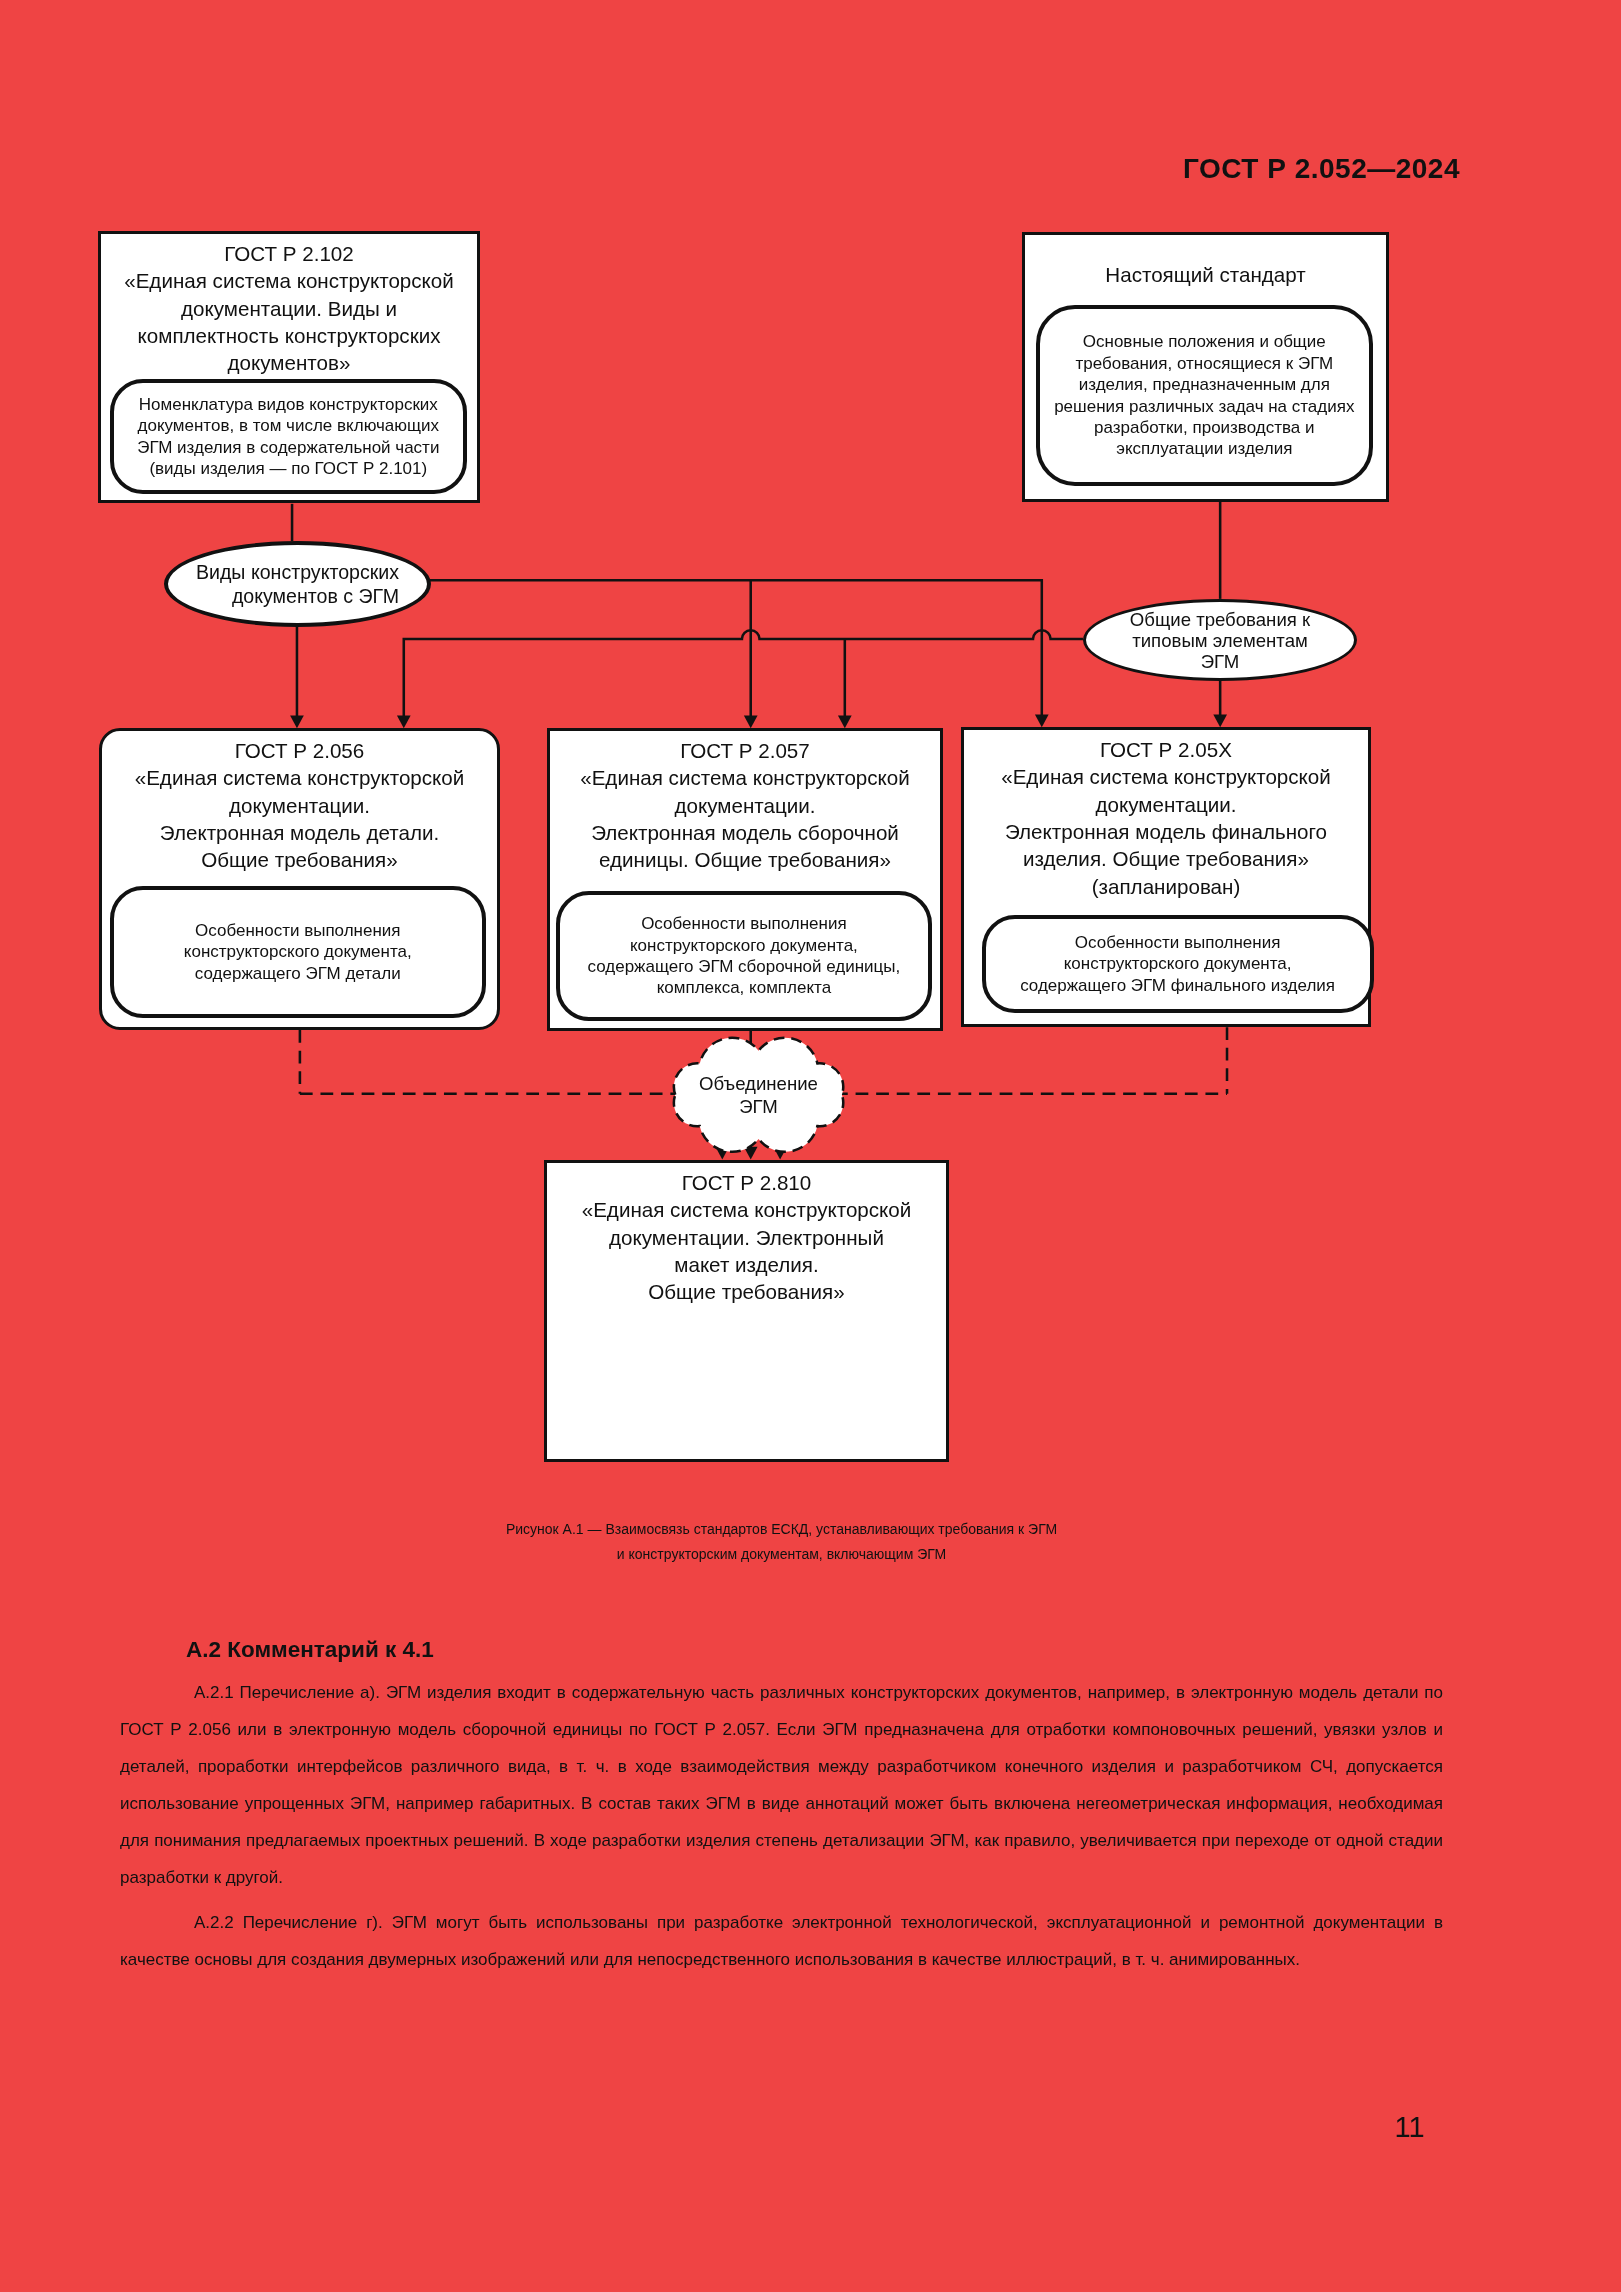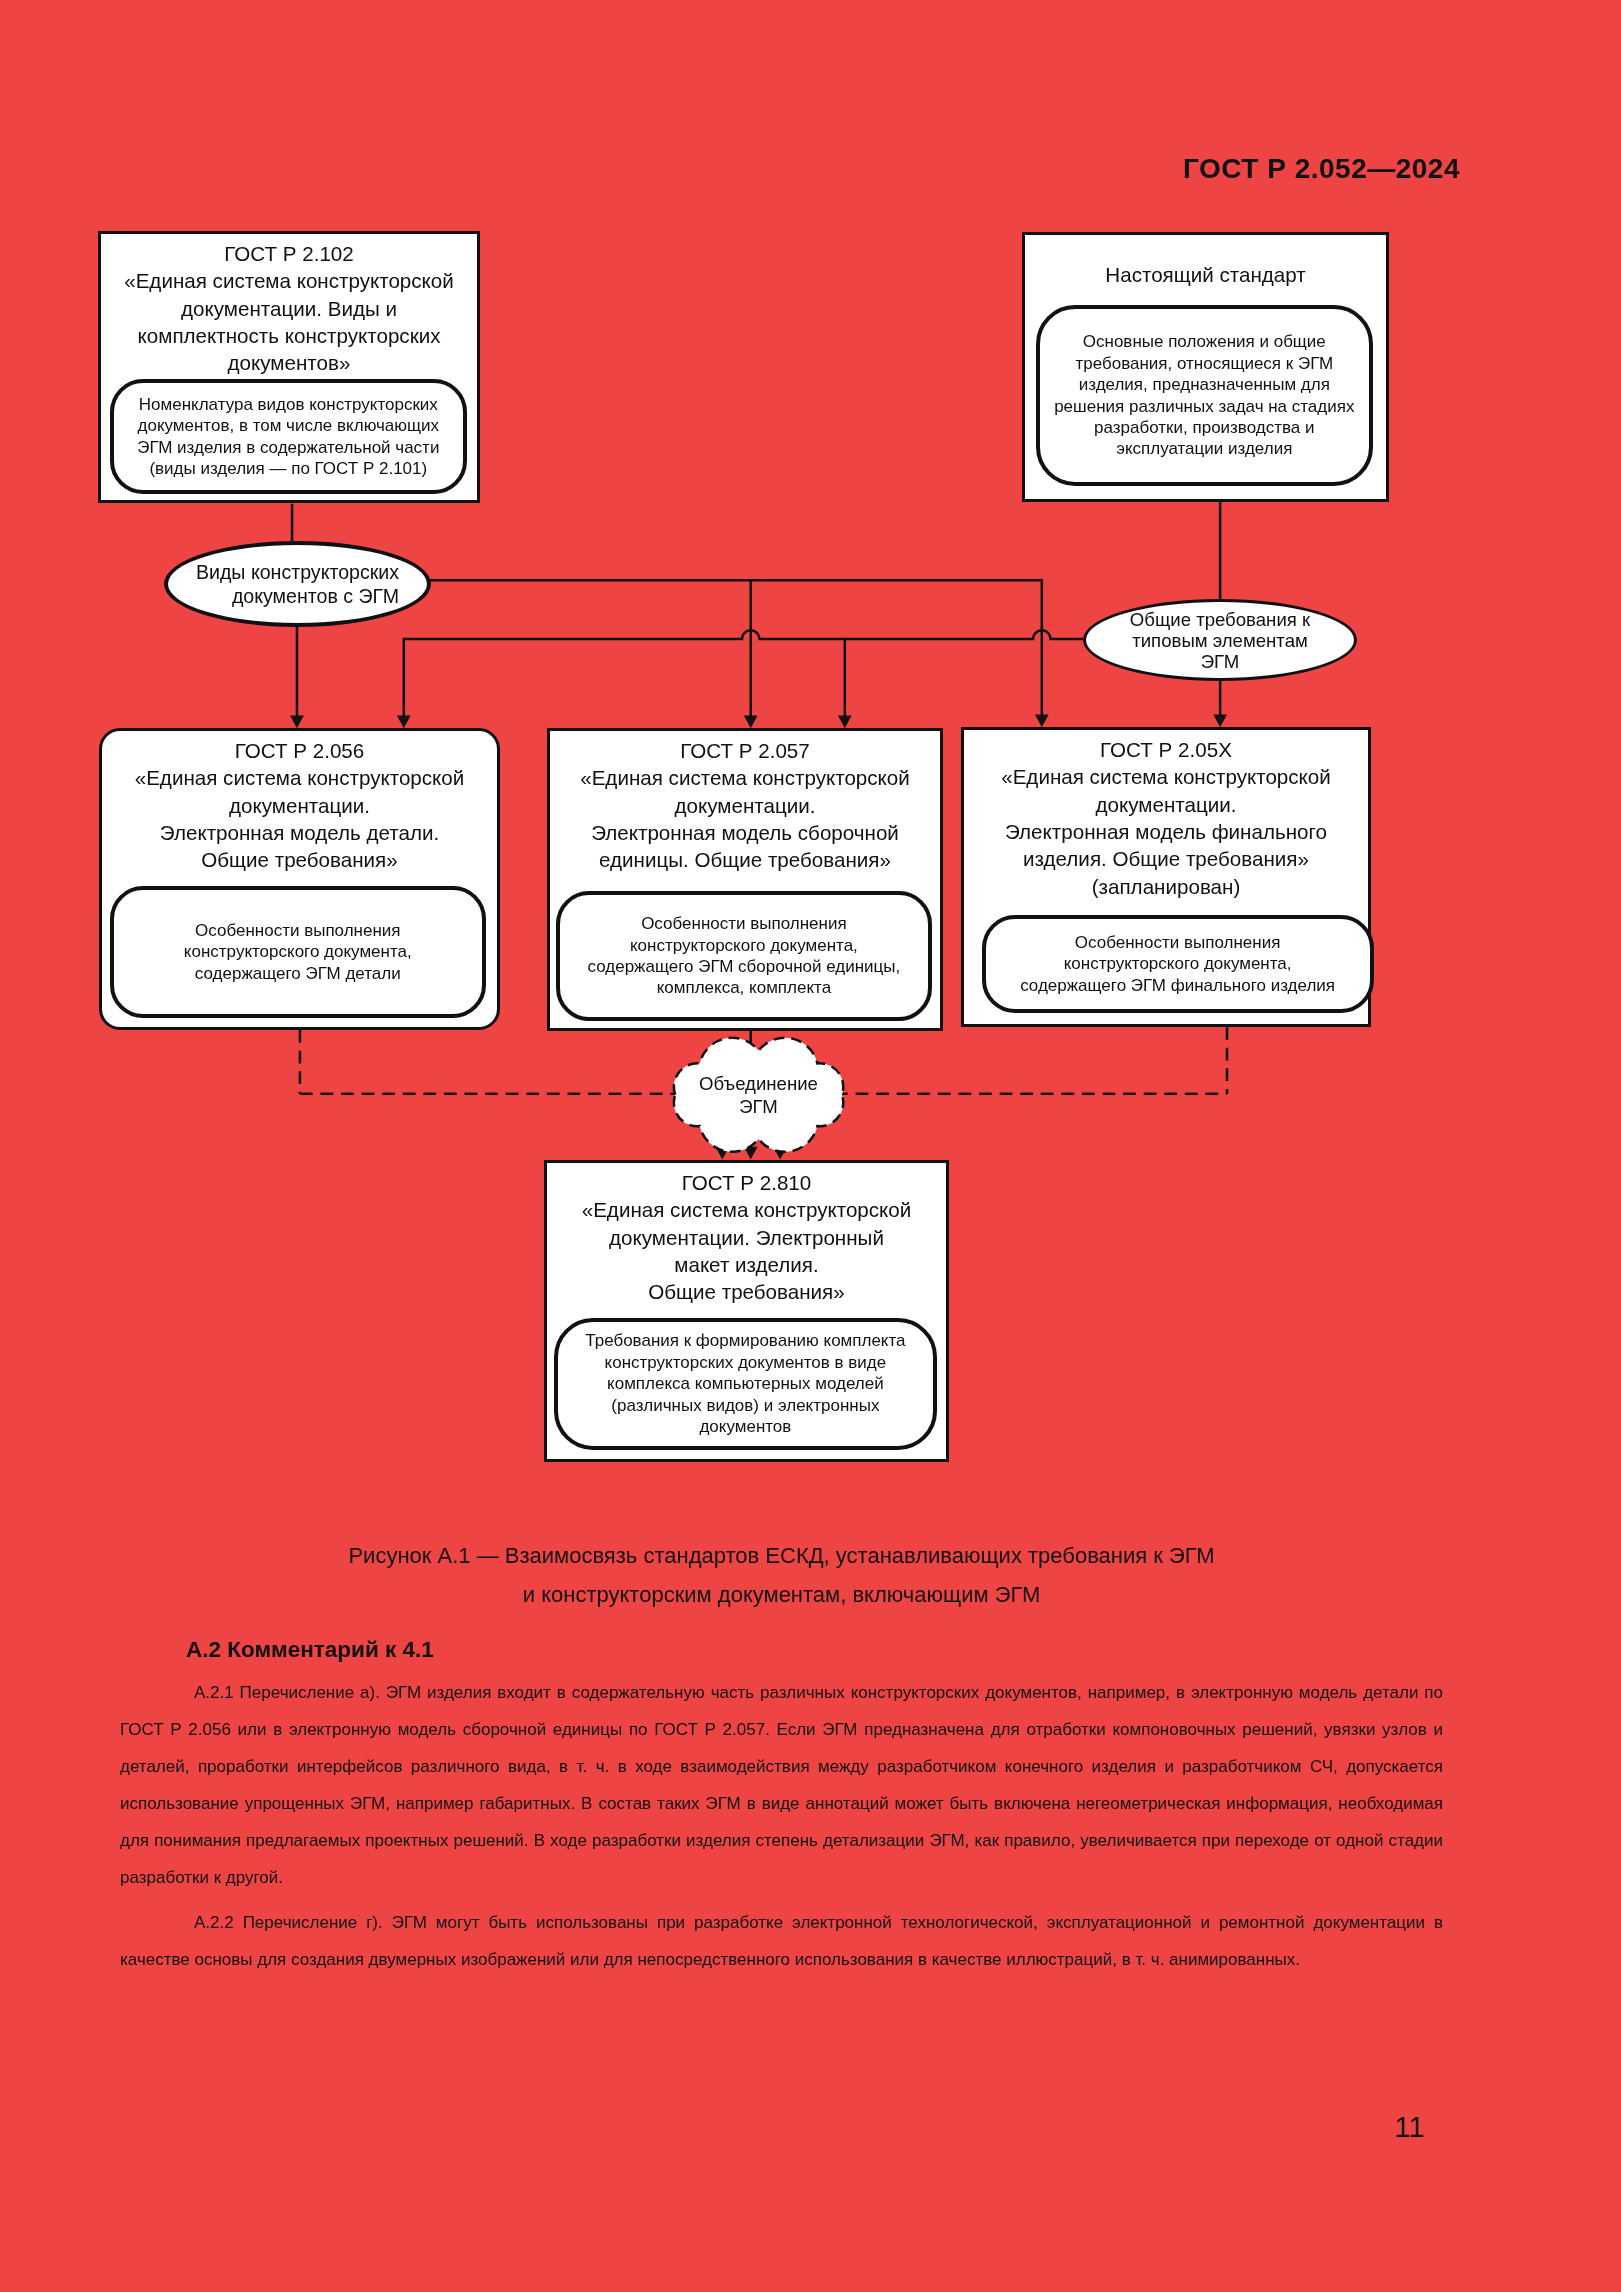--- a/index.html
+++ b/index.html
@@ -37,21 +37,21 @@
   #ellCommon{left:1083px;top:599px;width:274px;height:82px;border-width:3.9px;font-size:18.6px;line-height:1.13;}
   
   .cloudLabel{
     position:absolute;left:675px;top:1061px;width:167px;height:69px;
     display:flex;align-items:center;justify-content:center;text-align:center;
     white-space:pre-line;font-size:18.6px;line-height:1.2;z-index:3;background:transparent;
   }
   svg.conn{position:absolute;left:0;top:0;z-index:2;pointer-events:none;}
   .caption{
     position:absolute;left:112px;top:1517px;width:1339px;
-    text-align:center;font-size:22px;line-height:1.77;white-space:pre-line;margin-top:20px;
+    text-align:center;font-size:14px;line-height:1.77;white-space:pre-line;
   }
   .secHead{
     position:absolute;left:112px;top:1637px;width:1339px;
     font-size:22.5px;font-weight:bold;text-indent:74px;
   }
   .bodyText{
     position:absolute;left:112px;top:1666px;width:1339px;
   }
   .bodyText p{
     margin:8px;font-size:17px;line-height:37px;text-align:justify;text-indent:74px;
@@ -179,25 +179,20 @@
 
   <div class="cloudLabel">Объединение
 ЭГМ</div>
 
   <div class="obox" id="box2810">
     <div class="btitle">ГОСТ Р 2.810
 «Единая система конструкторской
 документации. Электронный
 макет изделия.
 Общие требования»</div>
-    <div class="note">Требования к формированию комплекта
-конструкторских документов в виде
-комплекса компьютерных моделей
-(различных видов) и электронных
-документов</div>
   </div>
 
   <div class="caption">Рисунок А.1 — Взаимосвязь стандартов ЕСКД, устанавливающих требования к ЭГМ
 и конструкторским документам, включающим ЭГМ</div>
 
   <div class="secHead">А.2 Комментарий к 4.1</div>
   <div class="bodyText">
     <p>А.2.1 Перечисление а). ЭГМ изделия входит в содержательную часть различных конструкторских документов, например, в электронную модель детали по ГОСТ Р 2.056 или в электронную модель сборочной единицы по ГОСТ Р 2.057. Если ЭГМ предназначена для отработки компоновочных решений, увязки узлов и деталей, проработки интерфейсов различного вида, в т. ч. в ходе взаимодействия между разработчиком конечного изделия и разработчиком СЧ, допускается использование упрощенных ЭГМ, например габаритных. В состав таких ЭГМ в виде аннотаций может быть включена негеометрическая информация, необходимая для понимания предлагаемых проектных решений. В ходе разработки изделия степень детализации ЭГМ, как правило, увеличивается при переходе от одной стадии разработки к другой.</p>
     <p>А.2.2 Перечисление г). ЭГМ могут быть использованы при разработке электронной технологической, эксплуатационной и ремонтной документации в качестве основы для создания двумерных изображений или для непосредственного использования в качестве иллюстраций, в т. ч. анимированных.</p>
   </div>

